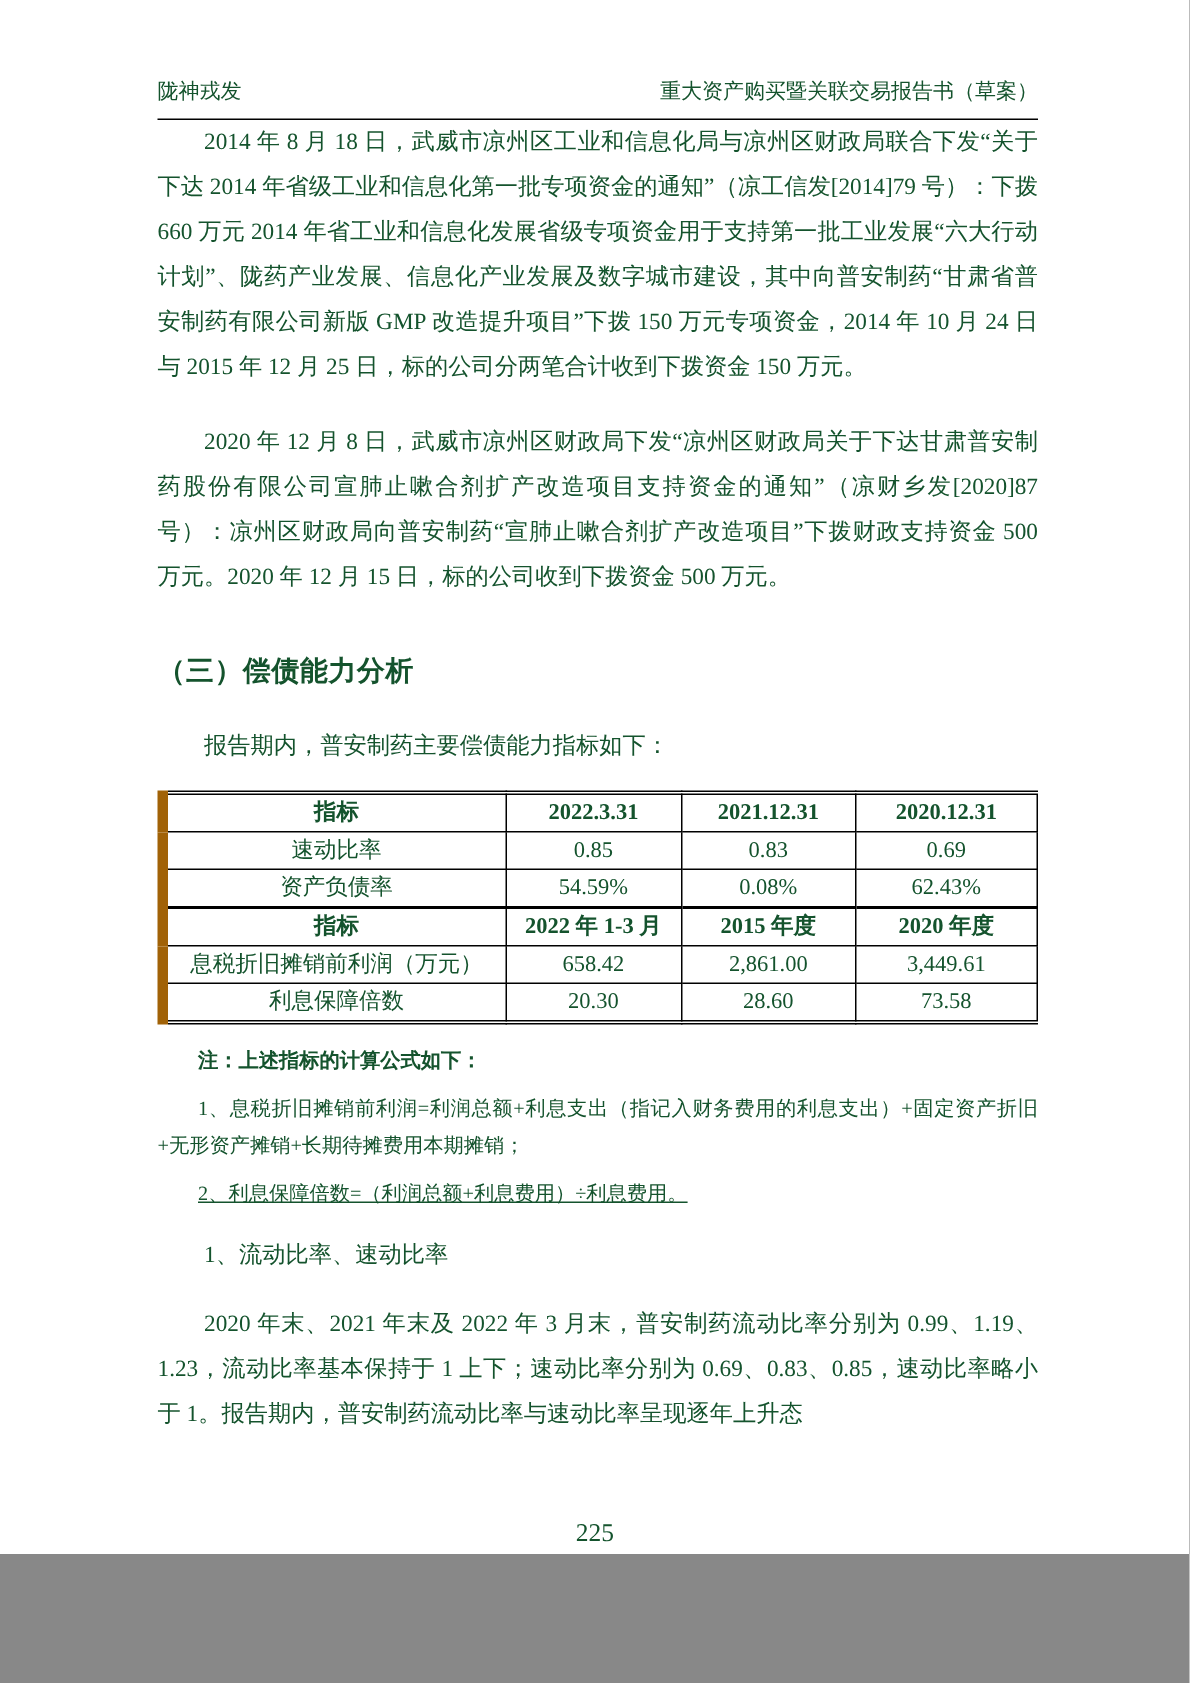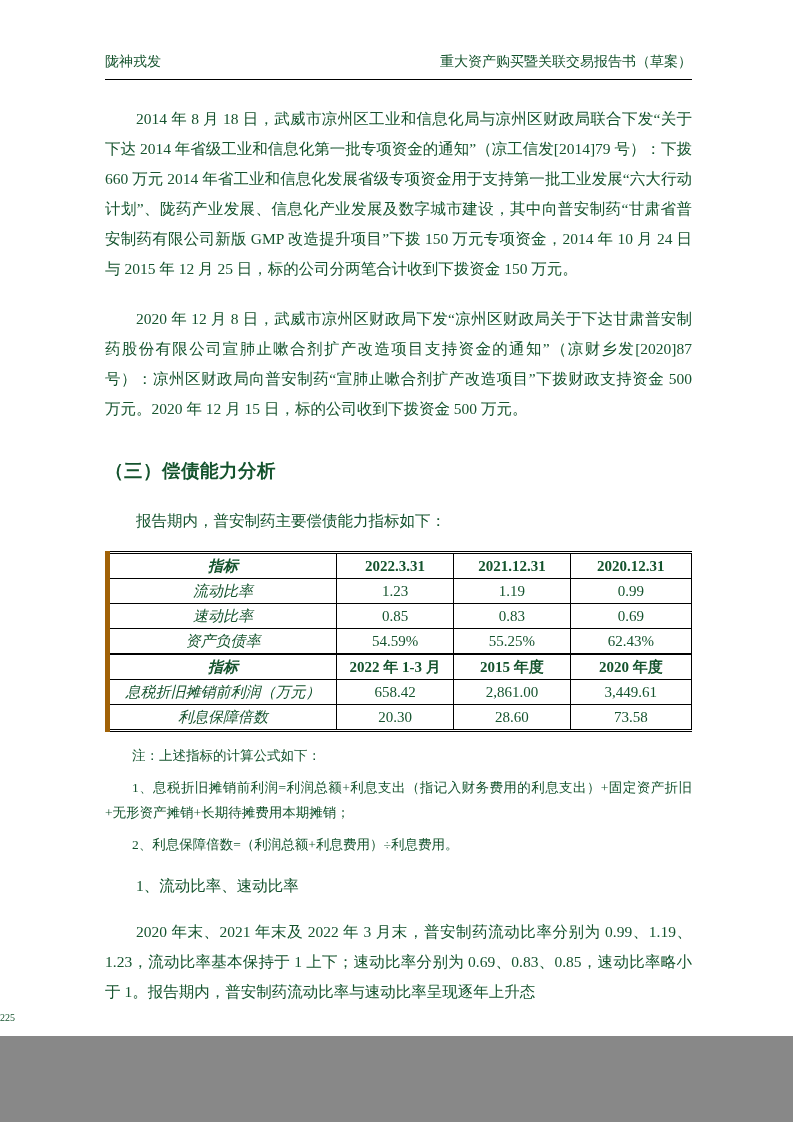--- a/index.html
+++ b/index.html
@@ -18,56 +18,56 @@
     display:flex;justify-content:space-between;align-items:flex-end;
     padding-top:54px;padding-bottom:9px;
     border-bottom:1px solid #000;
     font-size:14px;line-height:16px;
   }
   .body-para{
     font-size:15.5px;line-height:30px;
     text-align:justify;text-justify:inter-ideograph;
     text-indent:2em;margin:0;
   }
-  .p1{margin-top:24px;}
+  .p1{margin-top:0;}
   .p2{margin-top:20px;}
   .section-heading{
     font-family:"Liberation Sans","DejaVu Sans",sans-serif;
     font-weight:bold;font-size:18.5px;line-height:22px;
     margin-top:36px;letter-spacing:0.5px;
   }
   .lead-para{margin-top:25px;font-family:Liberation Mono, monospace;}
   .indic-table{
     width:100%;border-collapse:collapse;table-layout:fixed;
     margin-top:14px;
     border-top:3px double #000;border-bottom:3px double #000;
     font-size:15px;
   }
   .indic-table td{
     border:1px solid #000;
     text-align:center;vertical-align:middle;
     height:24px;padding:0 4px;line-height:19px;
   }
   .indic-table tr.hdr td{font-weight:bold;}
   .indic-table tr.hdr2 td{border-top:2px solid #000;}
-  .indic-table tr td:first-child{border-left:5px solid #a16207;font-style:italic;}
+  .indic-table tr td:first-child{border-left:7px solid #a16207;}
   .note-para{
     font-size:13.5px;line-height:25px;
     text-align:justify;text-indent:2em;margin:0;
   }
-  .n0{margin-top:11px;}
+  .n0{margin-top:11px;font-weight:bold;}
   .n1{margin-top:7px;}
-  .n2{margin-top:7px;}
+  .n2{margin-top:7px;text-decoration:underline;}
   .sub-heading{
     font-size:15.5px;line-height:30px;text-indent:2em;margin-top:14px;
   }
   .p3{margin-top:16px;}
   .page-number{
     position:absolute;left:0;right:0;top:1012px;
-    text-align:left;font-size:10px;
+    text-align:center;font-size:17px;
   }
 </style>
 </head>
 <body>
 
 <div class="page">
   <div class="margins">
 
     <div class="running-header">
       <span>陇神戎发</span>
@@ -90,35 +90,29 @@
         <col style="width:20.8%">
       </colgroup>
       <tbody>
         <tr class="hdr">
           <td>指标</td>
           <td>2022.3.31</td>
           <td>2021.12.31</td>
           <td>2020.12.31</td>
         </tr>
         <tr>
-          <td>流动比率</td>
-          <td>1.23</td>
-          <td>1.19</td>
-          <td>0.99</td>
-        </tr>
-        <tr>
           <td>速动比率</td>
           <td>0.85</td>
           <td>0.83</td>
           <td>0.69</td>
         </tr>
         <tr>
           <td>资产负债率</td>
           <td>54.59%</td>
-          <td>55.25%</td>
+          <td>0.08%</td>
           <td>62.43%</td>
         </tr>
         <tr class="hdr hdr2">
           <td>指标</td>
           <td>2022 年 1-3 月</td>
           <td>2015 年度</td>
           <td>2020 年度</td>
         </tr>
         <tr>
           <td>息税折旧摊销前利润（万元）</td>

